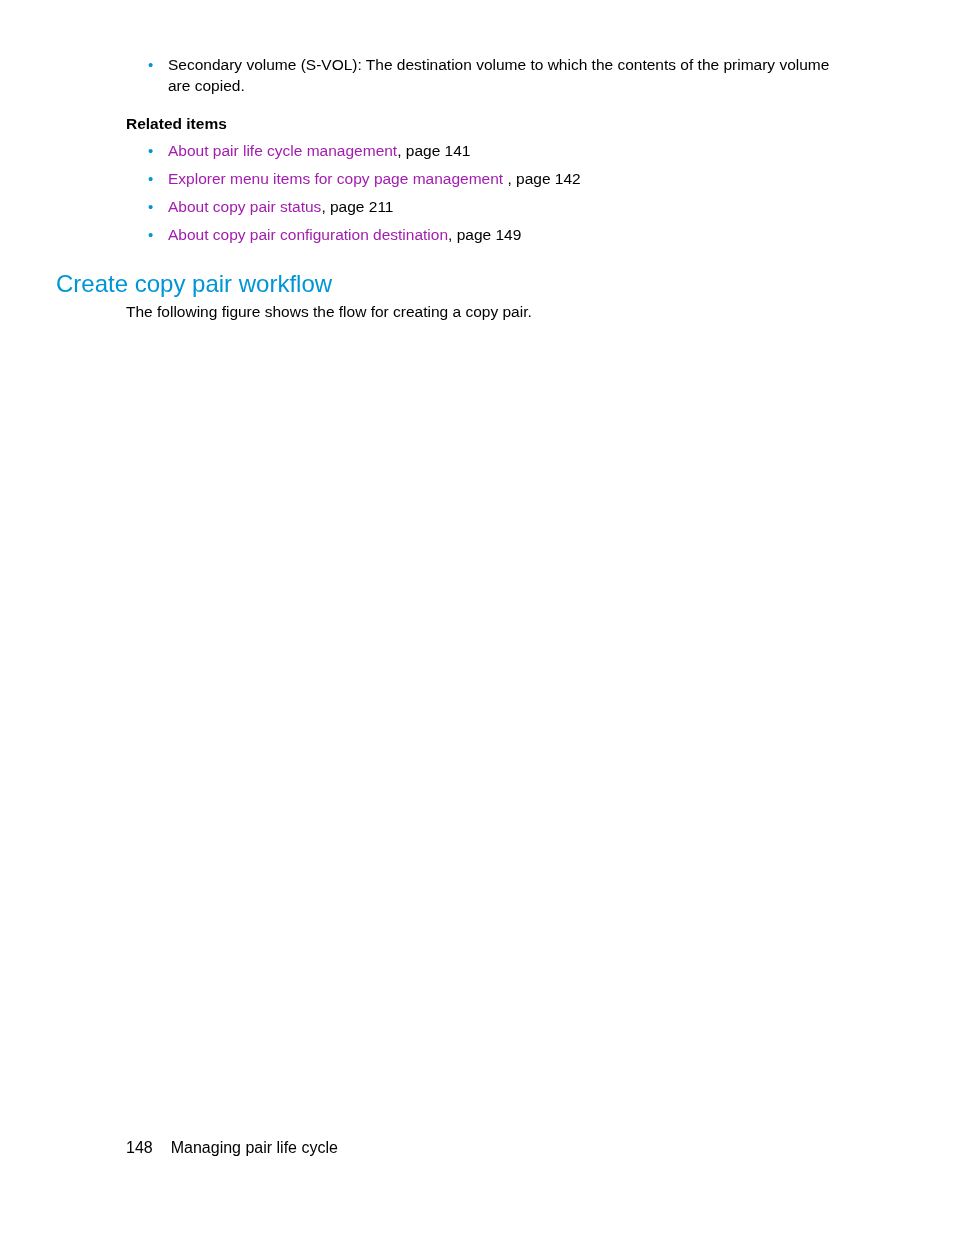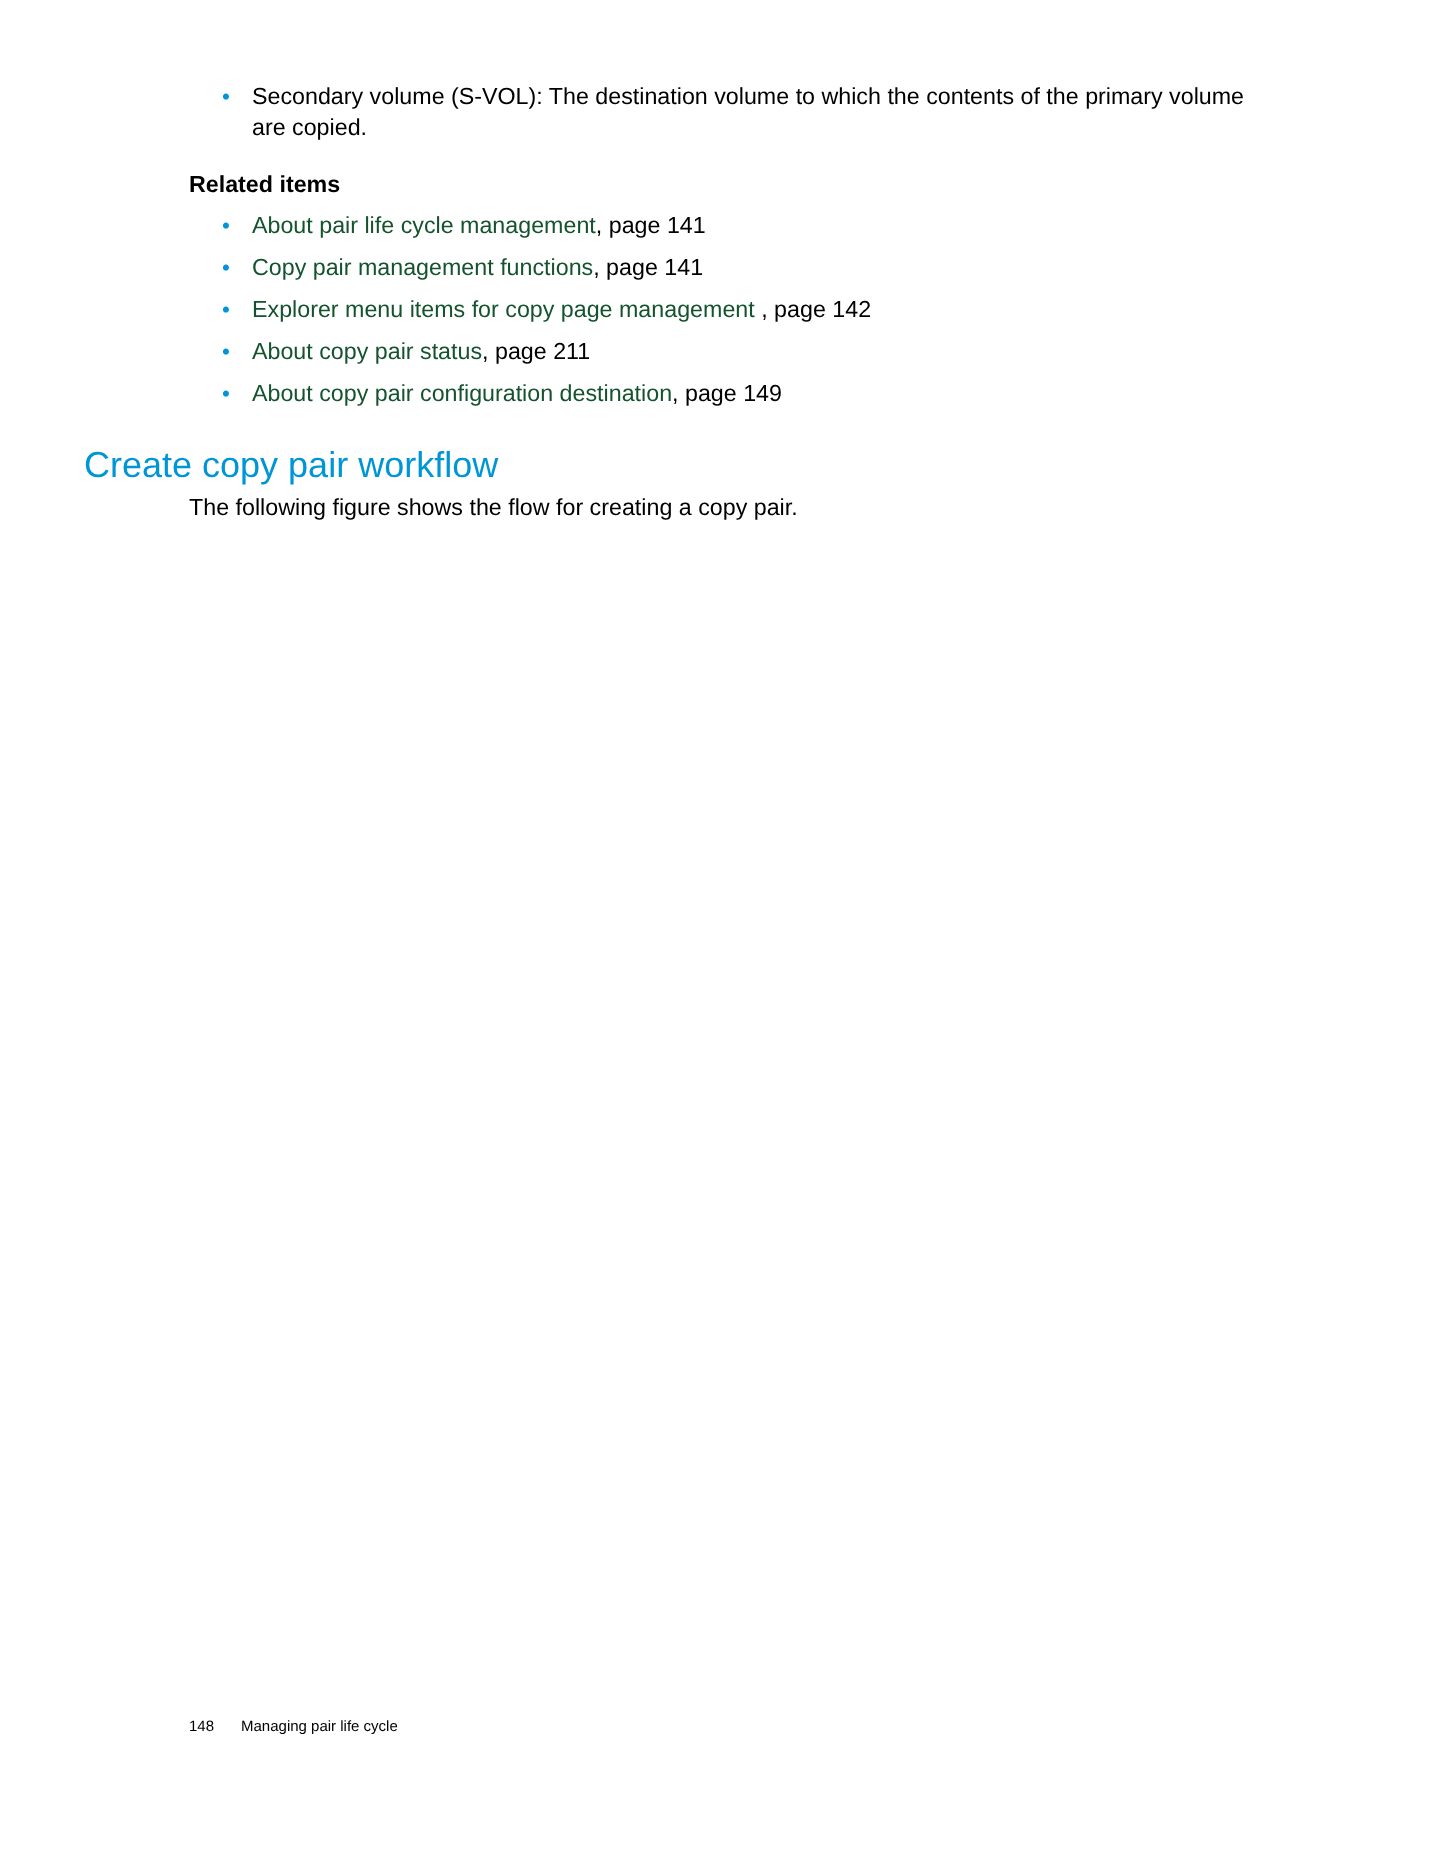--- a/index.html
+++ b/index.html
@@ -38,40 +38,40 @@
       color: #0096d6;
       font-size: 15px;
     }
     .related-heading {
       font-weight: bold;
       font-size: 15.5px;
       margin-top: 18px;
       margin-bottom: 8px;
     }
     .link {
-      color: #14532d;
+      color: #a21caf;
       text-decoration: none;
     }
     .section-heading {
       color: #0096d6;
       font-size: 24px;
       font-weight: normal;
       margin-top: 24px;
       margin-bottom: 4px;
       margin-left: -70px;
     }
     .para {
       font-size: 15.5px;
       line-height: 1.35;
     }
     .footer {
       position: absolute;
       bottom: 78px;
       left: 126px;
-      font-size: 10px;
+      font-size: 16px;
       color: #000;
     }
     .footer .page-num {
       margin-right: 18px;
     }
   </style>
 </head>
 <body>
 
 <div class="content">
@@ -79,23 +79,20 @@
     <li>Secondary volume (S-VOL): The destination volume to which the contents of the primary volume are copied.</li>
   </ul>
 
   <div class="related-heading">Related items</div>
 
   <ul class="bullet-list">
     <li>
       <a class="link">About pair life cycle management</a><span>, page 141</span>
     </li>
     <li>
-      <a class="link">Copy pair management functions</a><span>, page 141</span>
-    </li>
-    <li>
       <a class="link">Explorer menu items for copy page management </a><span>, page 142</span>
     </li>
     <li>
       <a class="link">About copy pair status</a><span>, page 211</span>
     </li>
     <li>
       <a class="link">About copy pair configuration destination</a><span>, page 149</span>
     </li>
   </ul>
 

